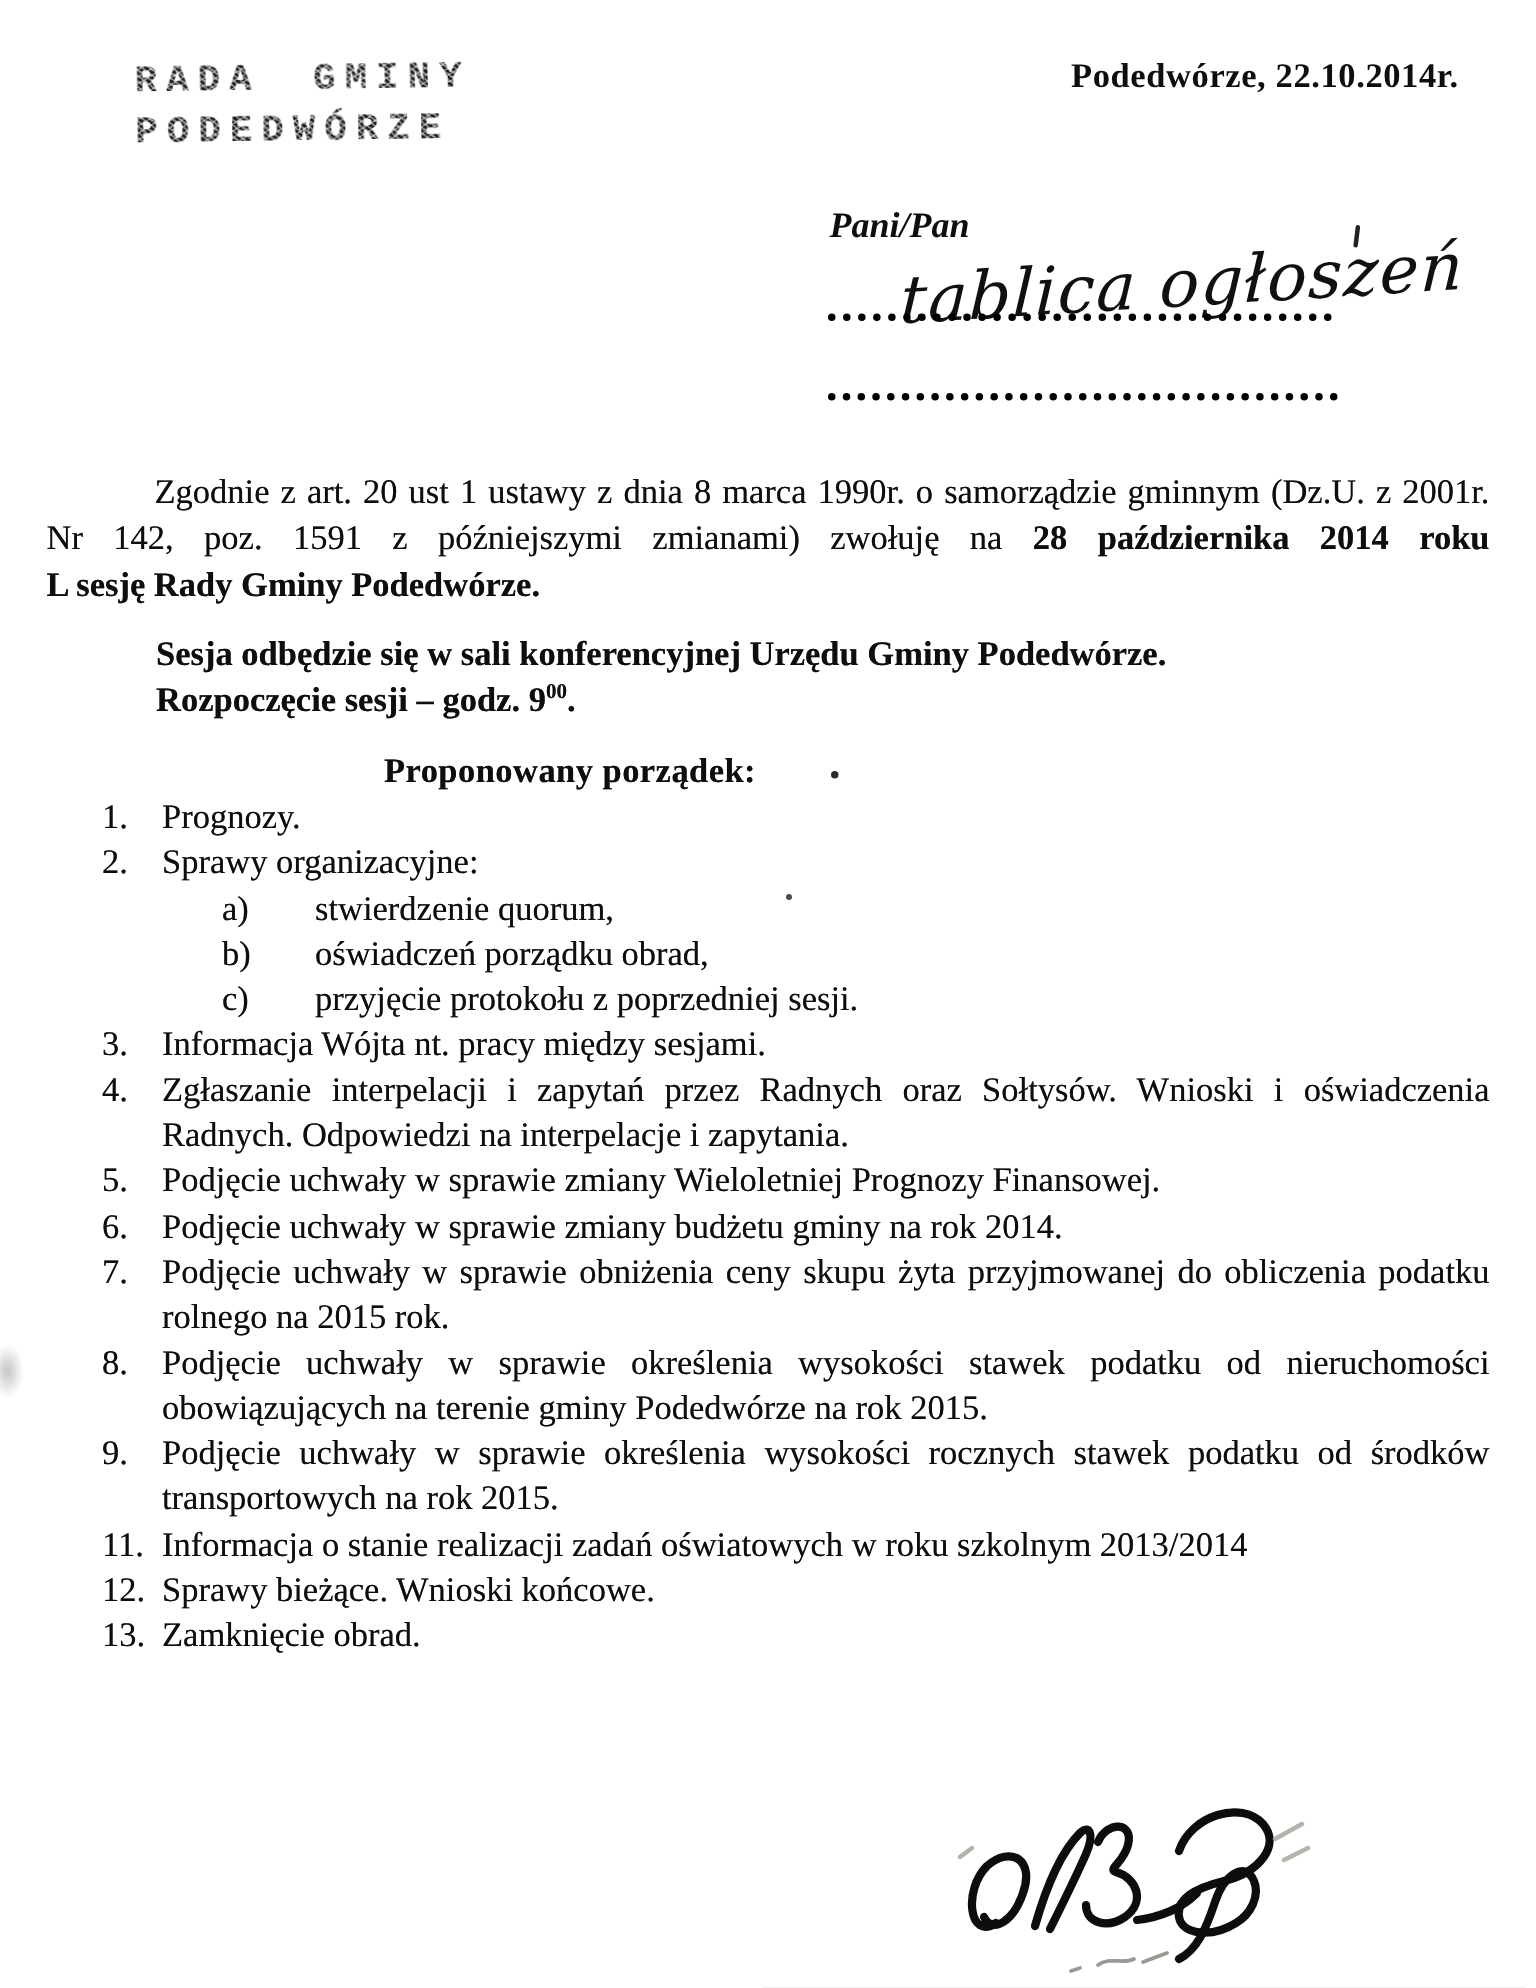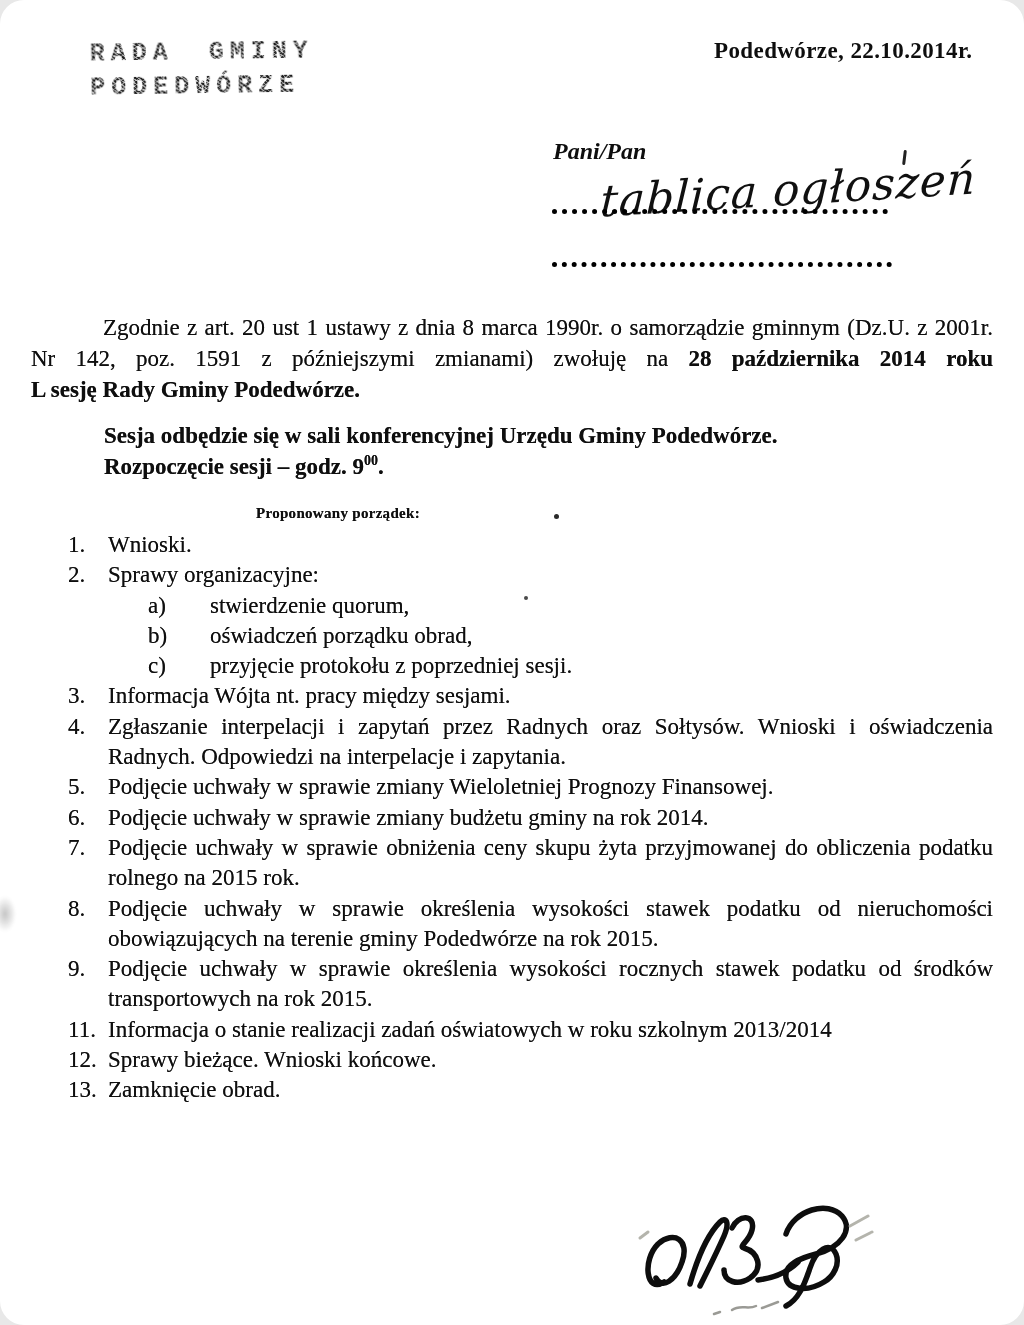--- a/index.html
+++ b/index.html
@@ -4,21 +4,20 @@
 <style>
   * { margin:0; padding:0; box-sizing:border-box; }
   html,body { background:#e8e8e8; }
   .page {
     position:relative;
     width:1024px; height:1325px;
     background:var(--paper, #ffffff);
     overflow:hidden;
     font-family:"Liberation Serif","DejaVu Serif",serif;
     color:var(--ink, #0e0e0e);
-    border-radius:24px;
   }
 
   
   .stamp {
     position:absolute; left:90px; top:36px;
     font-family:"Liberation Mono","DejaVu Sans Mono",monospace;
     font-weight:bold; font-size:25px; line-height:34px;
     letter-spacing:6px; word-spacing:14px;
     color:var(--stamp_ink, #1c1c1c);
     transform:rotate(-0.8deg);
@@ -58,21 +57,21 @@
     position:absolute; left:31px; top:312px; width:962px;
     font-size:23px; line-height:31px;
     text-shadow:0 0 0.4px rgba(0,0,0,0.65);
   }
   .intro { text-indent:72px; text-align:justify; text-align-last:justify; }
   .b { font-weight:bold; }
   .boldline { font-weight:bold; }
   .place { font-weight:bold; padding-left:73px; margin-top:15px; }
   .start { font-weight:bold; padding-left:73px; }
   .start sup { font-size:14px; line-height:0; vertical-align:9px; letter-spacing:0; }
-  .agenda-title { font-size:15px; font-weight:bold; margin:16px 0 0 225px; letter-spacing:0.3px; }
+  .agenda-title { font-size:23px; font-weight:bold; margin:16px 0 0 225px; letter-spacing:0.3px; }
 
   .agenda { margin-top:1px; padding-left:37px; line-height:30.3px; }
   .agenda-item { display:flex; }
   .agenda-item .num { flex:0 0 40px; }
   .agenda-item .txt { flex:1; text-align:justify; }
   .subrow { display:flex; padding-left:80px; }
   .subrow .letter { flex:0 0 37px; }
   .subrow .txt { flex:1;margin-left:25px; }
 
   
@@ -110,21 +109,21 @@
     <p class="intro"><span>Zgodnie z art. 20 ust 1 ustawy z dnia 8 marca 1990r. o samorządzie gminnym (Dz.U. z 2001r. Nr 142, poz. 1591 z późniejszymi zmianami) zwołuję na </span><span class="b">28 października 2014 roku</span></p>
     <p class="boldline">L sesję Rady Gminy Podedwórze.</p>
     <p class="place">Sesja odbędzie się w sali konferencyjnej Urzędu Gminy Podedwórze.</p>
     <p class="start"><span>Rozpoczęcie sesji – godz. 9</span><sup>00</sup><span>.</span></p>
 
     <p class="agenda-title">Proponowany porządek:</p>
 
     <div class="agenda">
       <div class="agenda-item">
           <span class="num">1.</span>
-          <span class="txt">Wnioski.</span>
+          <span class="txt">Prognozy.</span>
         </div>
       <div class="agenda-item">
           <span class="num">2.</span>
           <span class="txt">Sprawy organizacyjne:</span>
         </div>
       <div class="subrow">
           <span class="letter">a)</span>
           <span class="txt">stwierdzenie quorum,</span>
         </div>
       <div class="subrow">

